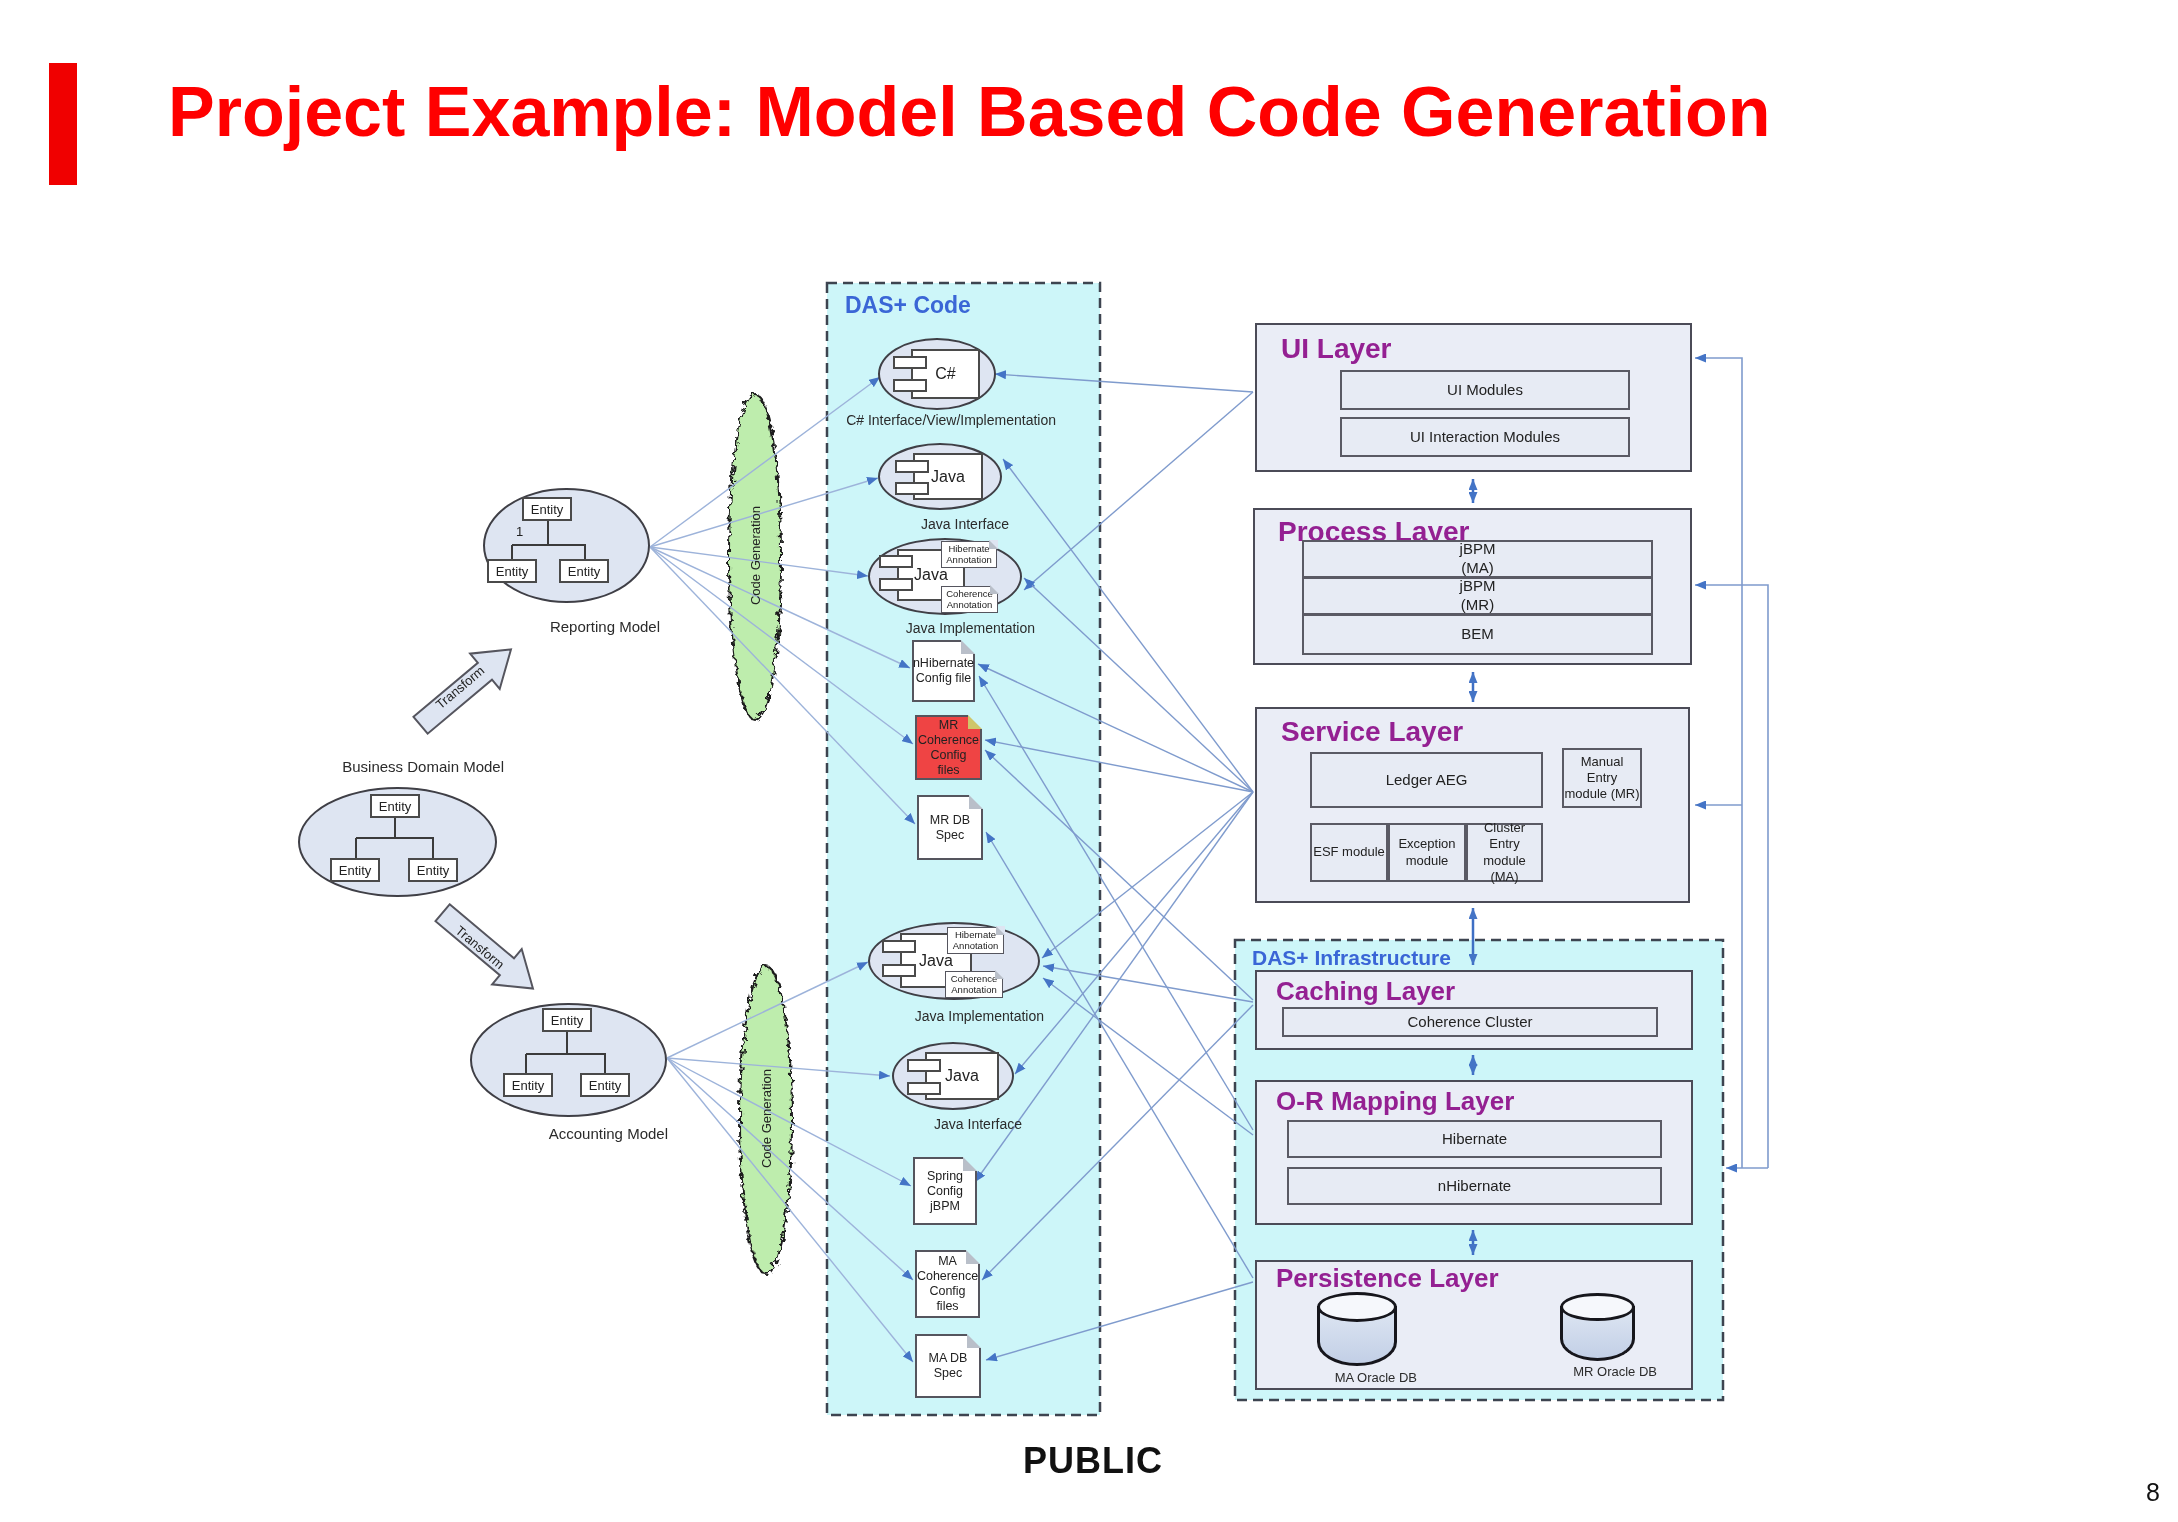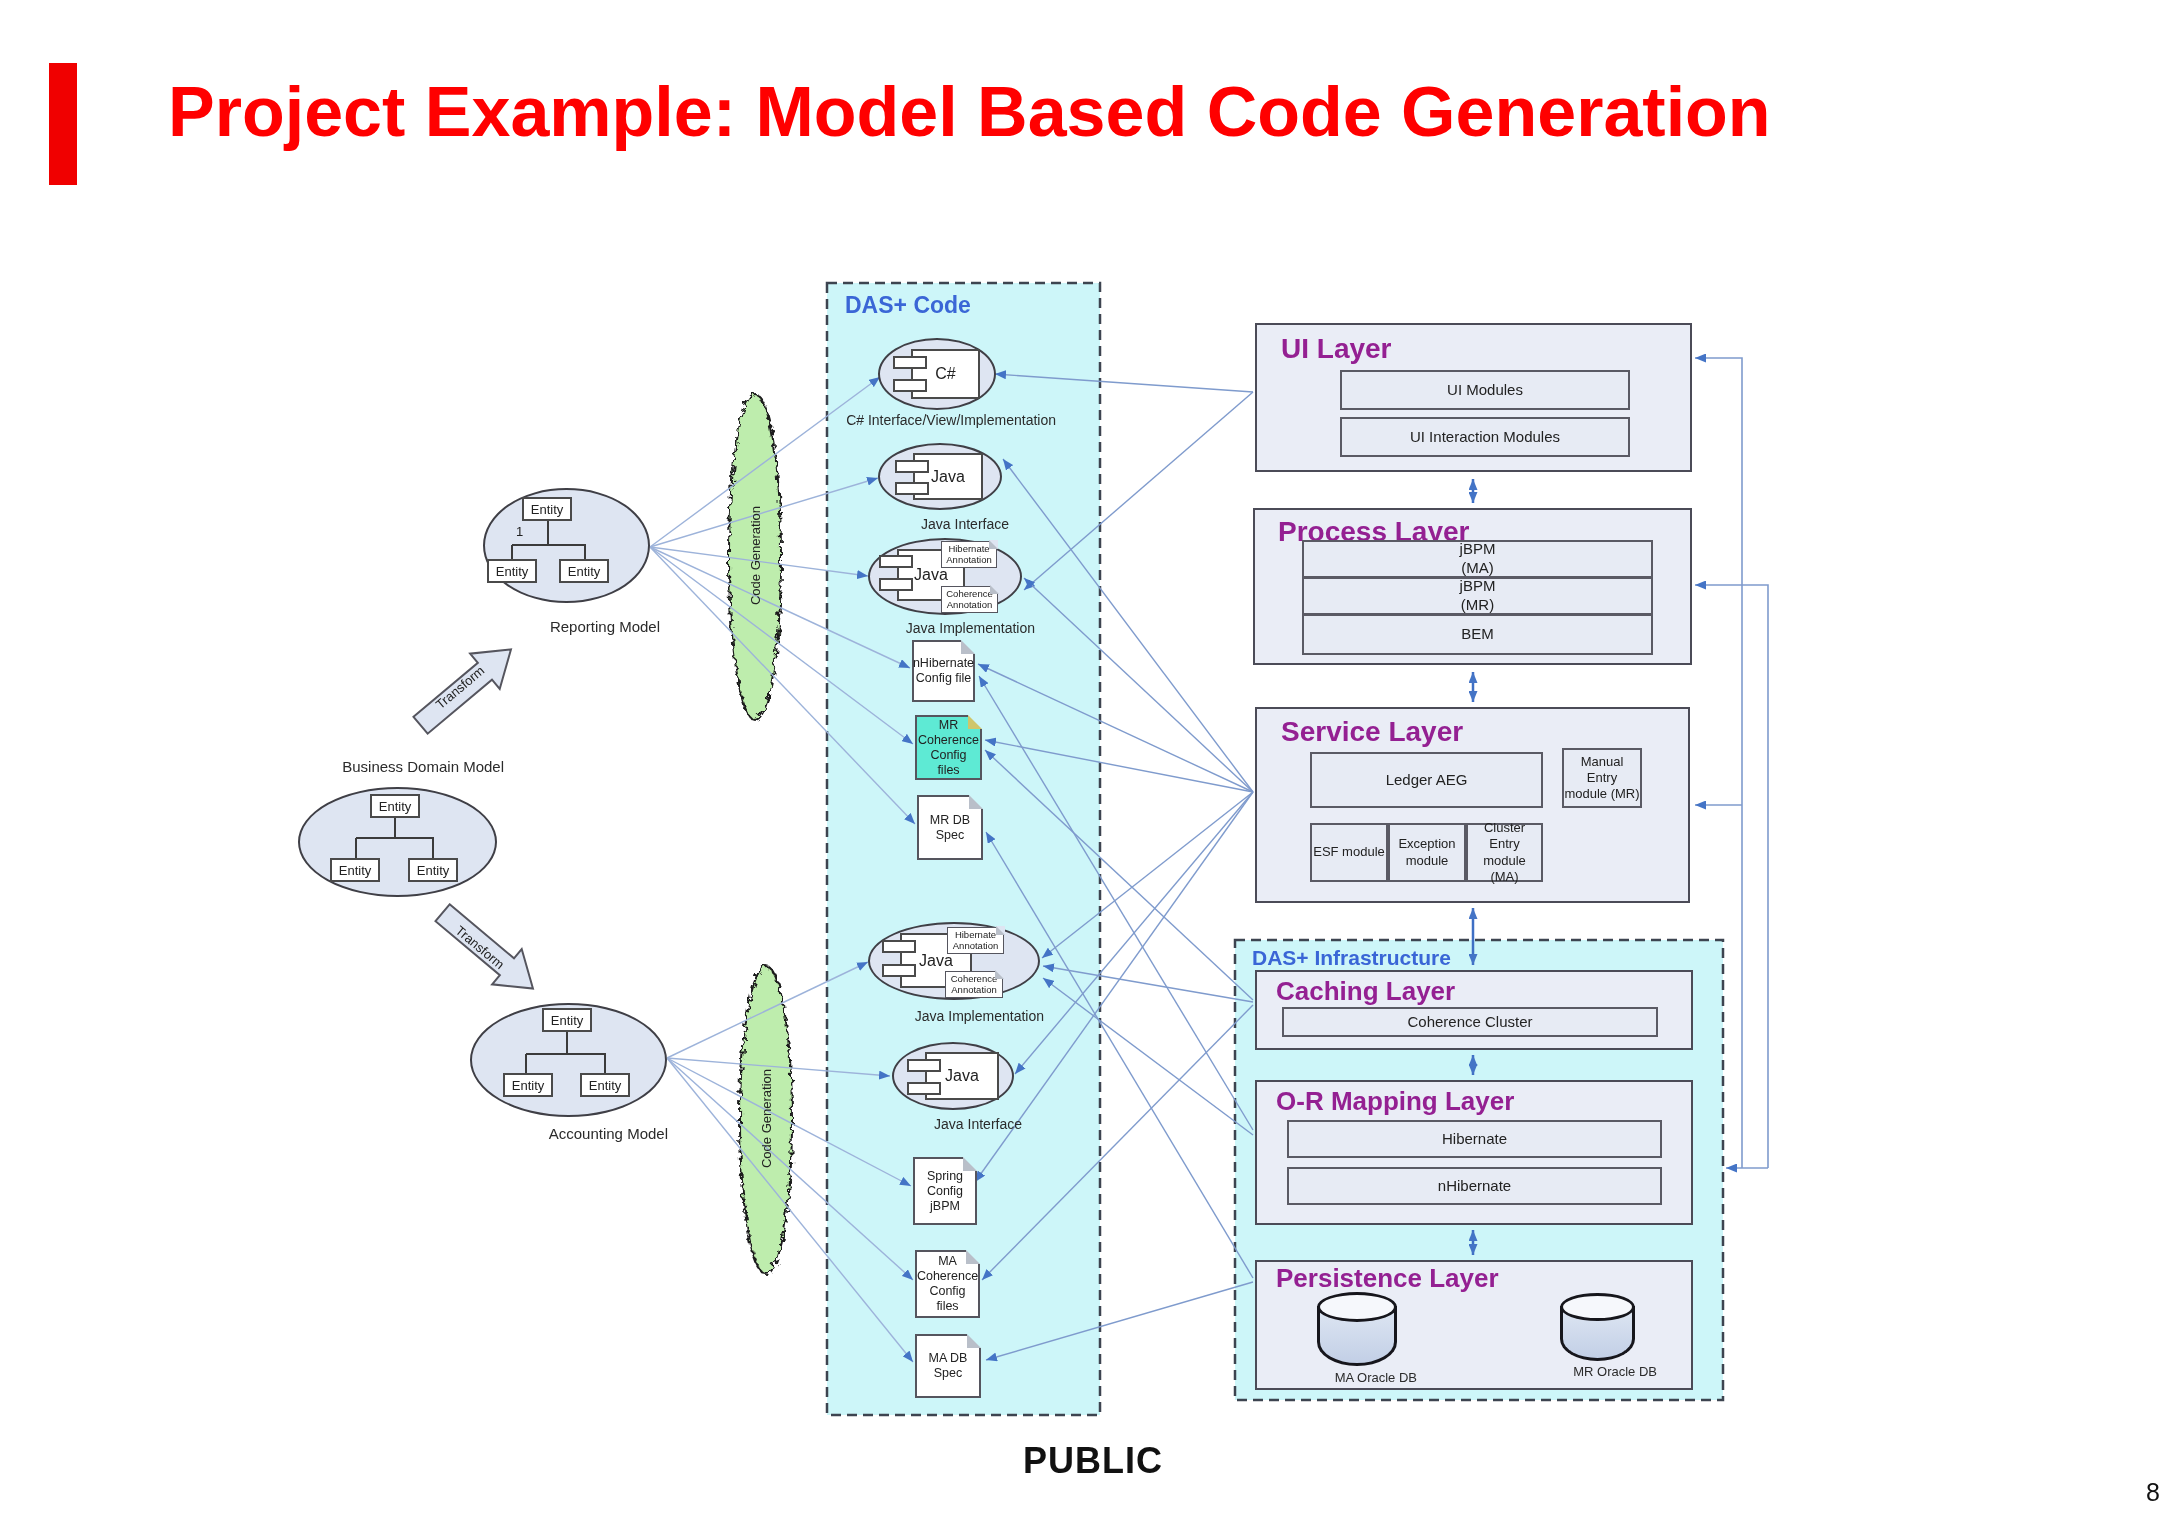--- a/index.html
+++ b/index.html
@@ -20,21 +20,21 @@
   .vln { width:2px; background:#3b3b3b; }
   .hln { height:2px; background:#3b3b3b; }
   .comp { background:#ffffff; border:2px solid #4a4a4a; display:flex; align-items:center;
           justify-content:center; font-size:16px; color:#222; }
   .tab  { width:34px; height:13px; background:#ffffff; border:2px solid #4a4a4a; }
   .doc  { --pg:#cdf6f9; background:#ffffff; border:2px solid #55555e; display:flex; align-items:center;
           justify-content:center; text-align:center; font-size:12.5px; line-height:1.2; color:#222;
           padding:3px; }
   .doc::before { content:""; position:absolute; top:-2px; right:-2px; border-style:solid;
           border-width:0 14px 14px 0; border-color: var(--pg) var(--pg) #b9bfc9 #b9bfc9; }
-  .doc-y { background:#5eead4; }
+  .doc-y { background:#ef4444; }
   .doc-y::before { border-color: var(--pg) var(--pg) #cfc66a #cfc66a; }
   .note { --pg:#dee5f2; font-size:9.5px; line-height:1.1; padding:1px; border-width:1.5px; }
   .note::before { border-width:0 9px 9px 0; }
   .lbl { font-size:14px; color:#2b2b2b; text-align:right; }
   .rot-lbl { font-size:13px; color:#222; text-align:center; white-space:nowrap; }
   .cyl-top { border:3px solid #16161c; border-radius:50%; background:#f6f8fc; }
   .cyl-body { border:3px solid #16161c; border-top:none;
               border-radius:0 0 50% 50% / 0 0 40% 40%;
               background:linear-gradient(#dfe7f3,#c2cfe6); }
   .footer { font-size:36px; font-weight:bold; color:#111; text-align:center; letter-spacing:1px; }

